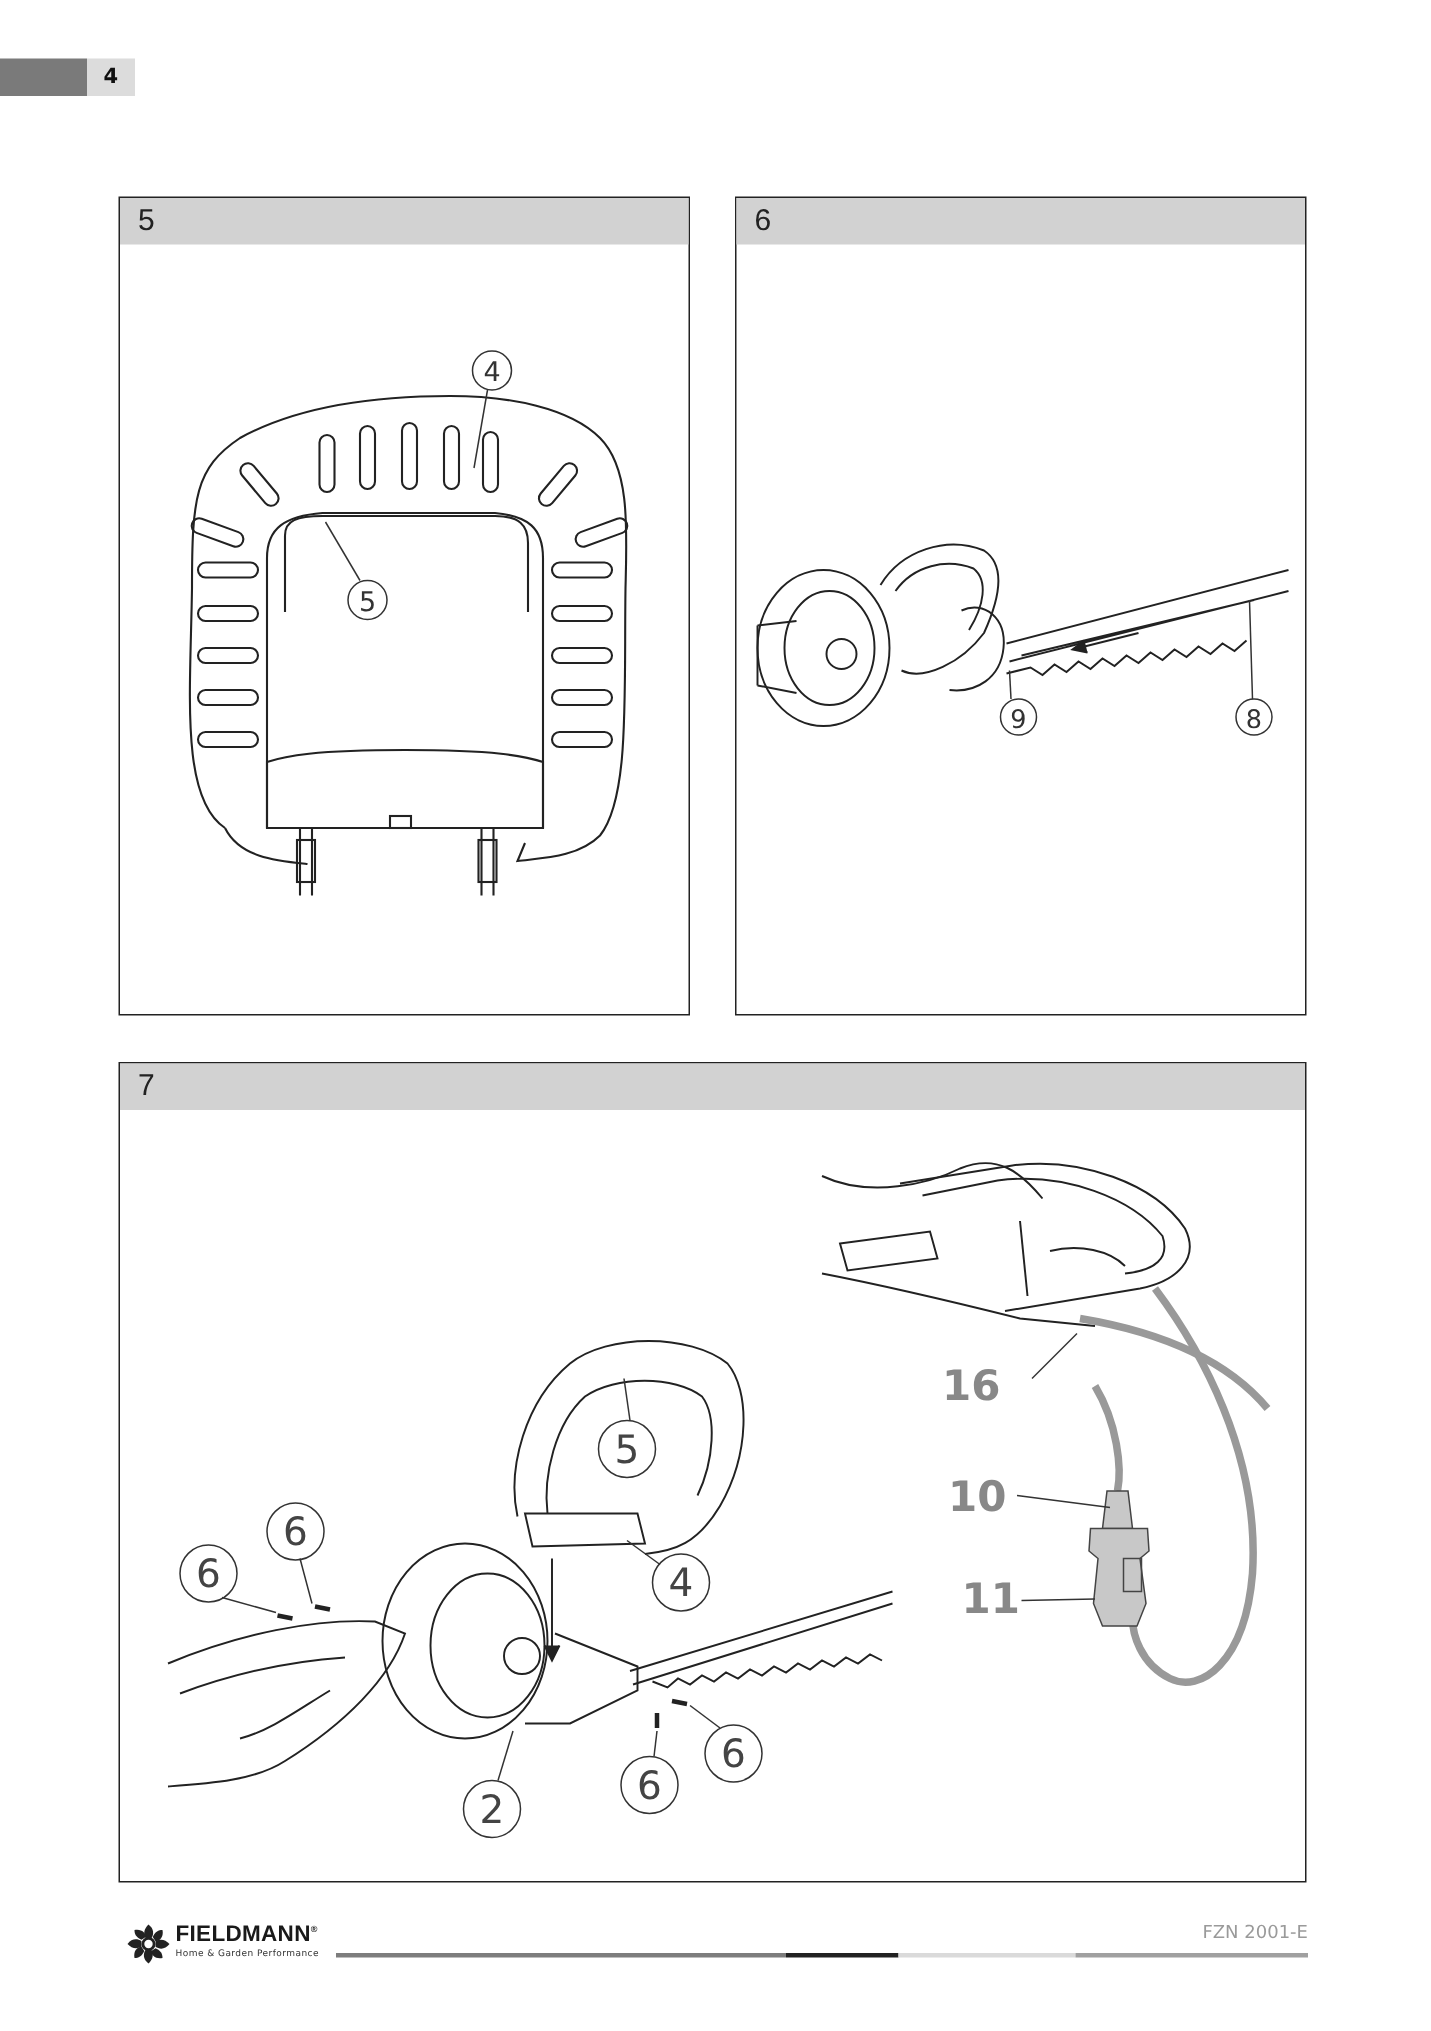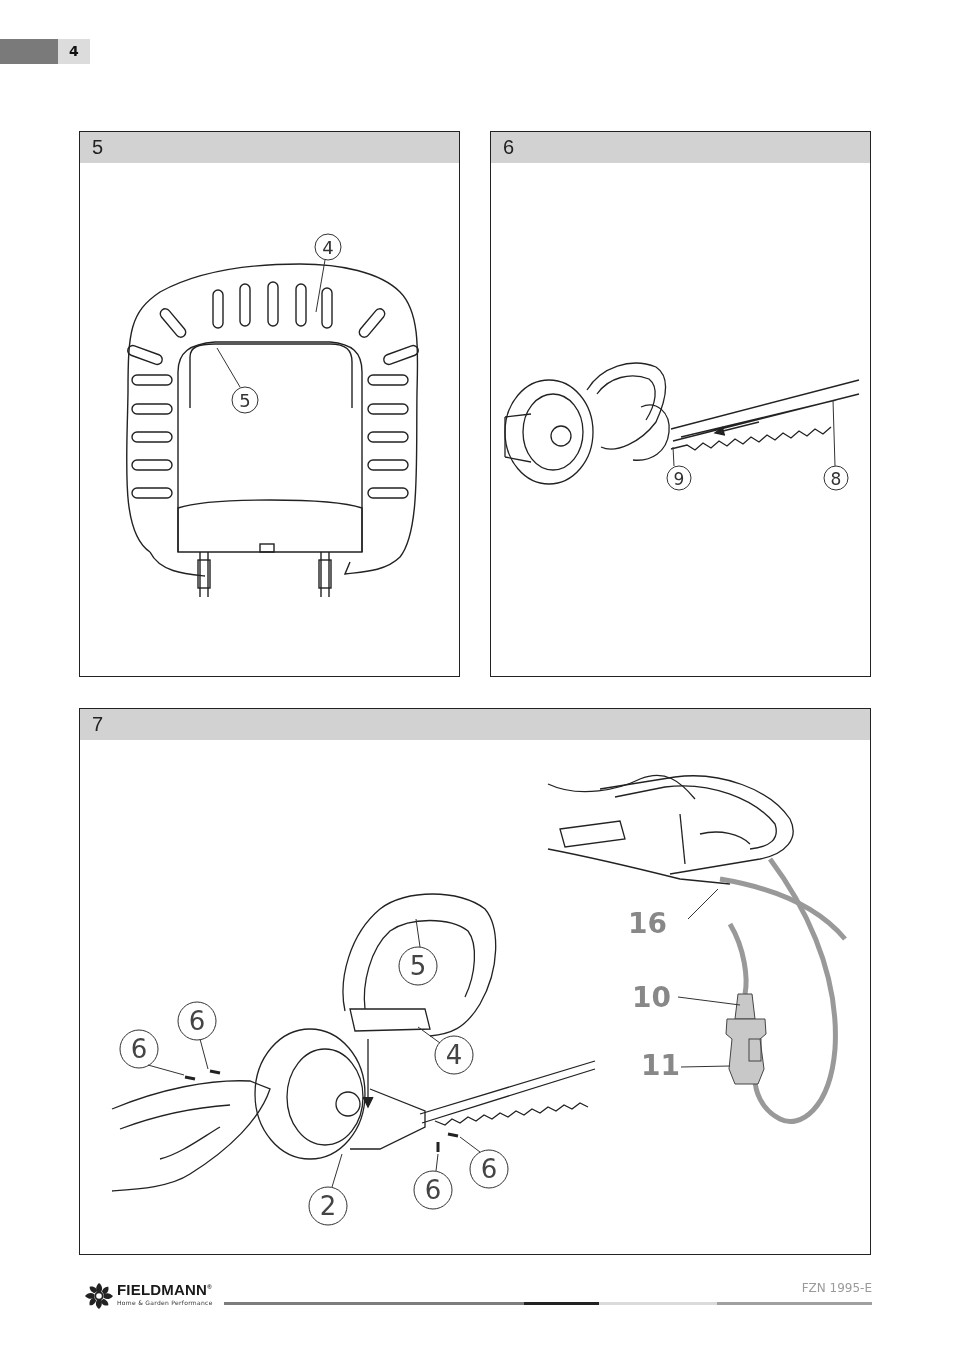--- a/index.html
+++ b/index.html
@@ -207,18 +207,18 @@
     <path d="M32 15 C29 19 25 19 22 17 L22 13 C26 11 29 12 32 15Z"></path>
     <path d="M27 25 C22 26 19 23 19 20 L22 18 C26 20 27 22 27 25Z"></path>
     <path d="M17 29 C13 26 13 22 15 19 L19 19 C21 23 20 26 17 29Z"></path>
     <path d="M7 25 C6 20 9 17 12 17 L14 20 C12 24 10 25 7 25Z"></path>
     <path d="M2 15 C5 11 9 11 12 13 L12 17 C8 19 5 18 2 15Z"></path>
     <path d="M7 5 C12 4 15 7 15 10 L12 12 C8 10 7 8 7 5Z"></path>
   </g>
 </svg>
 <span class="footer-brand"><span>FIELDMANN</span><sup style="font-size:6px;">®</sup></span>
 <span class="footer-tag">Home &amp; Garden Performance</span>
-<span class="footer-model">FZN 1995-E</span>
+<span class="footer-model">FZN 2001-E</span>
 
 <div class="footer-bar" style="left:224px; width:300px; background:#7d7d7d;"></div>
 <div class="footer-bar" style="left:524px; width:75px; background:#222;"></div>
 <div class="footer-bar" style="left:599px; width:118px; background:#dadada;"></div>
 <div class="footer-bar" style="left:717px; width:155px; background:#a0a0a0;"></div>
 
 </body></html>

